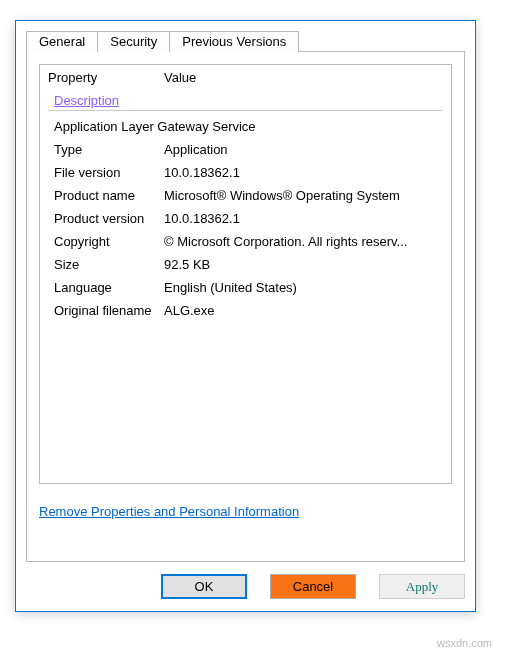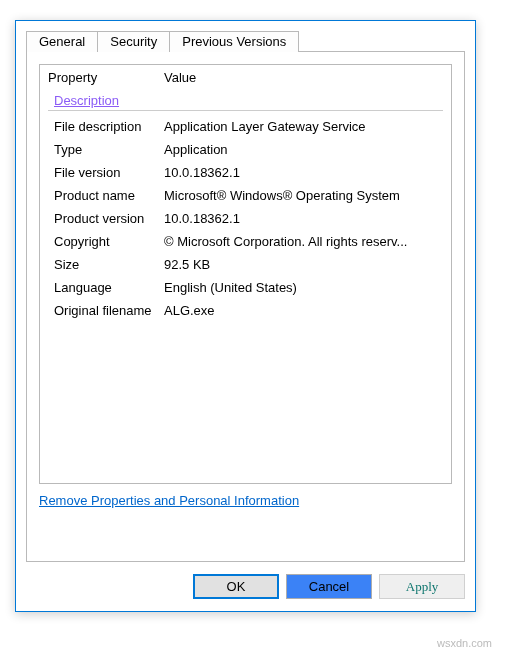--- a/index.html
+++ b/index.html
@@ -104,39 +104,39 @@
   .grp-line { height:1px; background:#ccc; margin:0 8px 4px; }
   .row {
     display: flex;
     padding: 2px 8px 2px 14px;
     line-height: 19px;
     white-space: nowrap;
   }
   .row .p { width: 110px; overflow:hidden; text-overflow:ellipsis; }
   .row .v { flex: 1; overflow:hidden; text-overflow:ellipsis; }
   .link-area {
-    margin-top: 9px;
+    margin-top: 20px;
   }
   .link {
     color: #0066cc;
     text-decoration: underline;
     cursor: pointer;
     font-size: 13px;
   }
   .btnrow {
     display: flex;
     justify-content: flex-end;
-    gap: 7px;
+    gap: 23px;
     margin-top: 12px;
   }
   .btn {
     min-width: 86px;
     height: 25px;
     padding: 0 14px;
-    background: #3b82f6;
+    background: #f97316;
     border: 1px solid #adadad;
     font-family: inherit;
     font-size: 13px;
     cursor: default;
   }
   .btn.default {
     border: 2px solid #0078d7;
     background: #e1e1e1;
   }
   .btn.disabled {
@@ -170,21 +170,20 @@
     <div class="tabpage">
       <div class="details-box">
         <div class="hdr">
           <div class="p">Property</div>
           <div class="v">Value</div>
         </div>
         <div class="grp">Description</div>
         <div class="grp-line"></div>
 
         <div class="row">
-          <div class="p">File description</div>
           <div class="v">Application Layer Gateway Service</div>
         </div>
         <div class="row">
           <div class="p">Type</div>
           <div class="v">Application</div>
         </div>
         <div class="row">
           <div class="p">File version</div>
           <div class="v">10.0.18362.1</div>
         </div>

